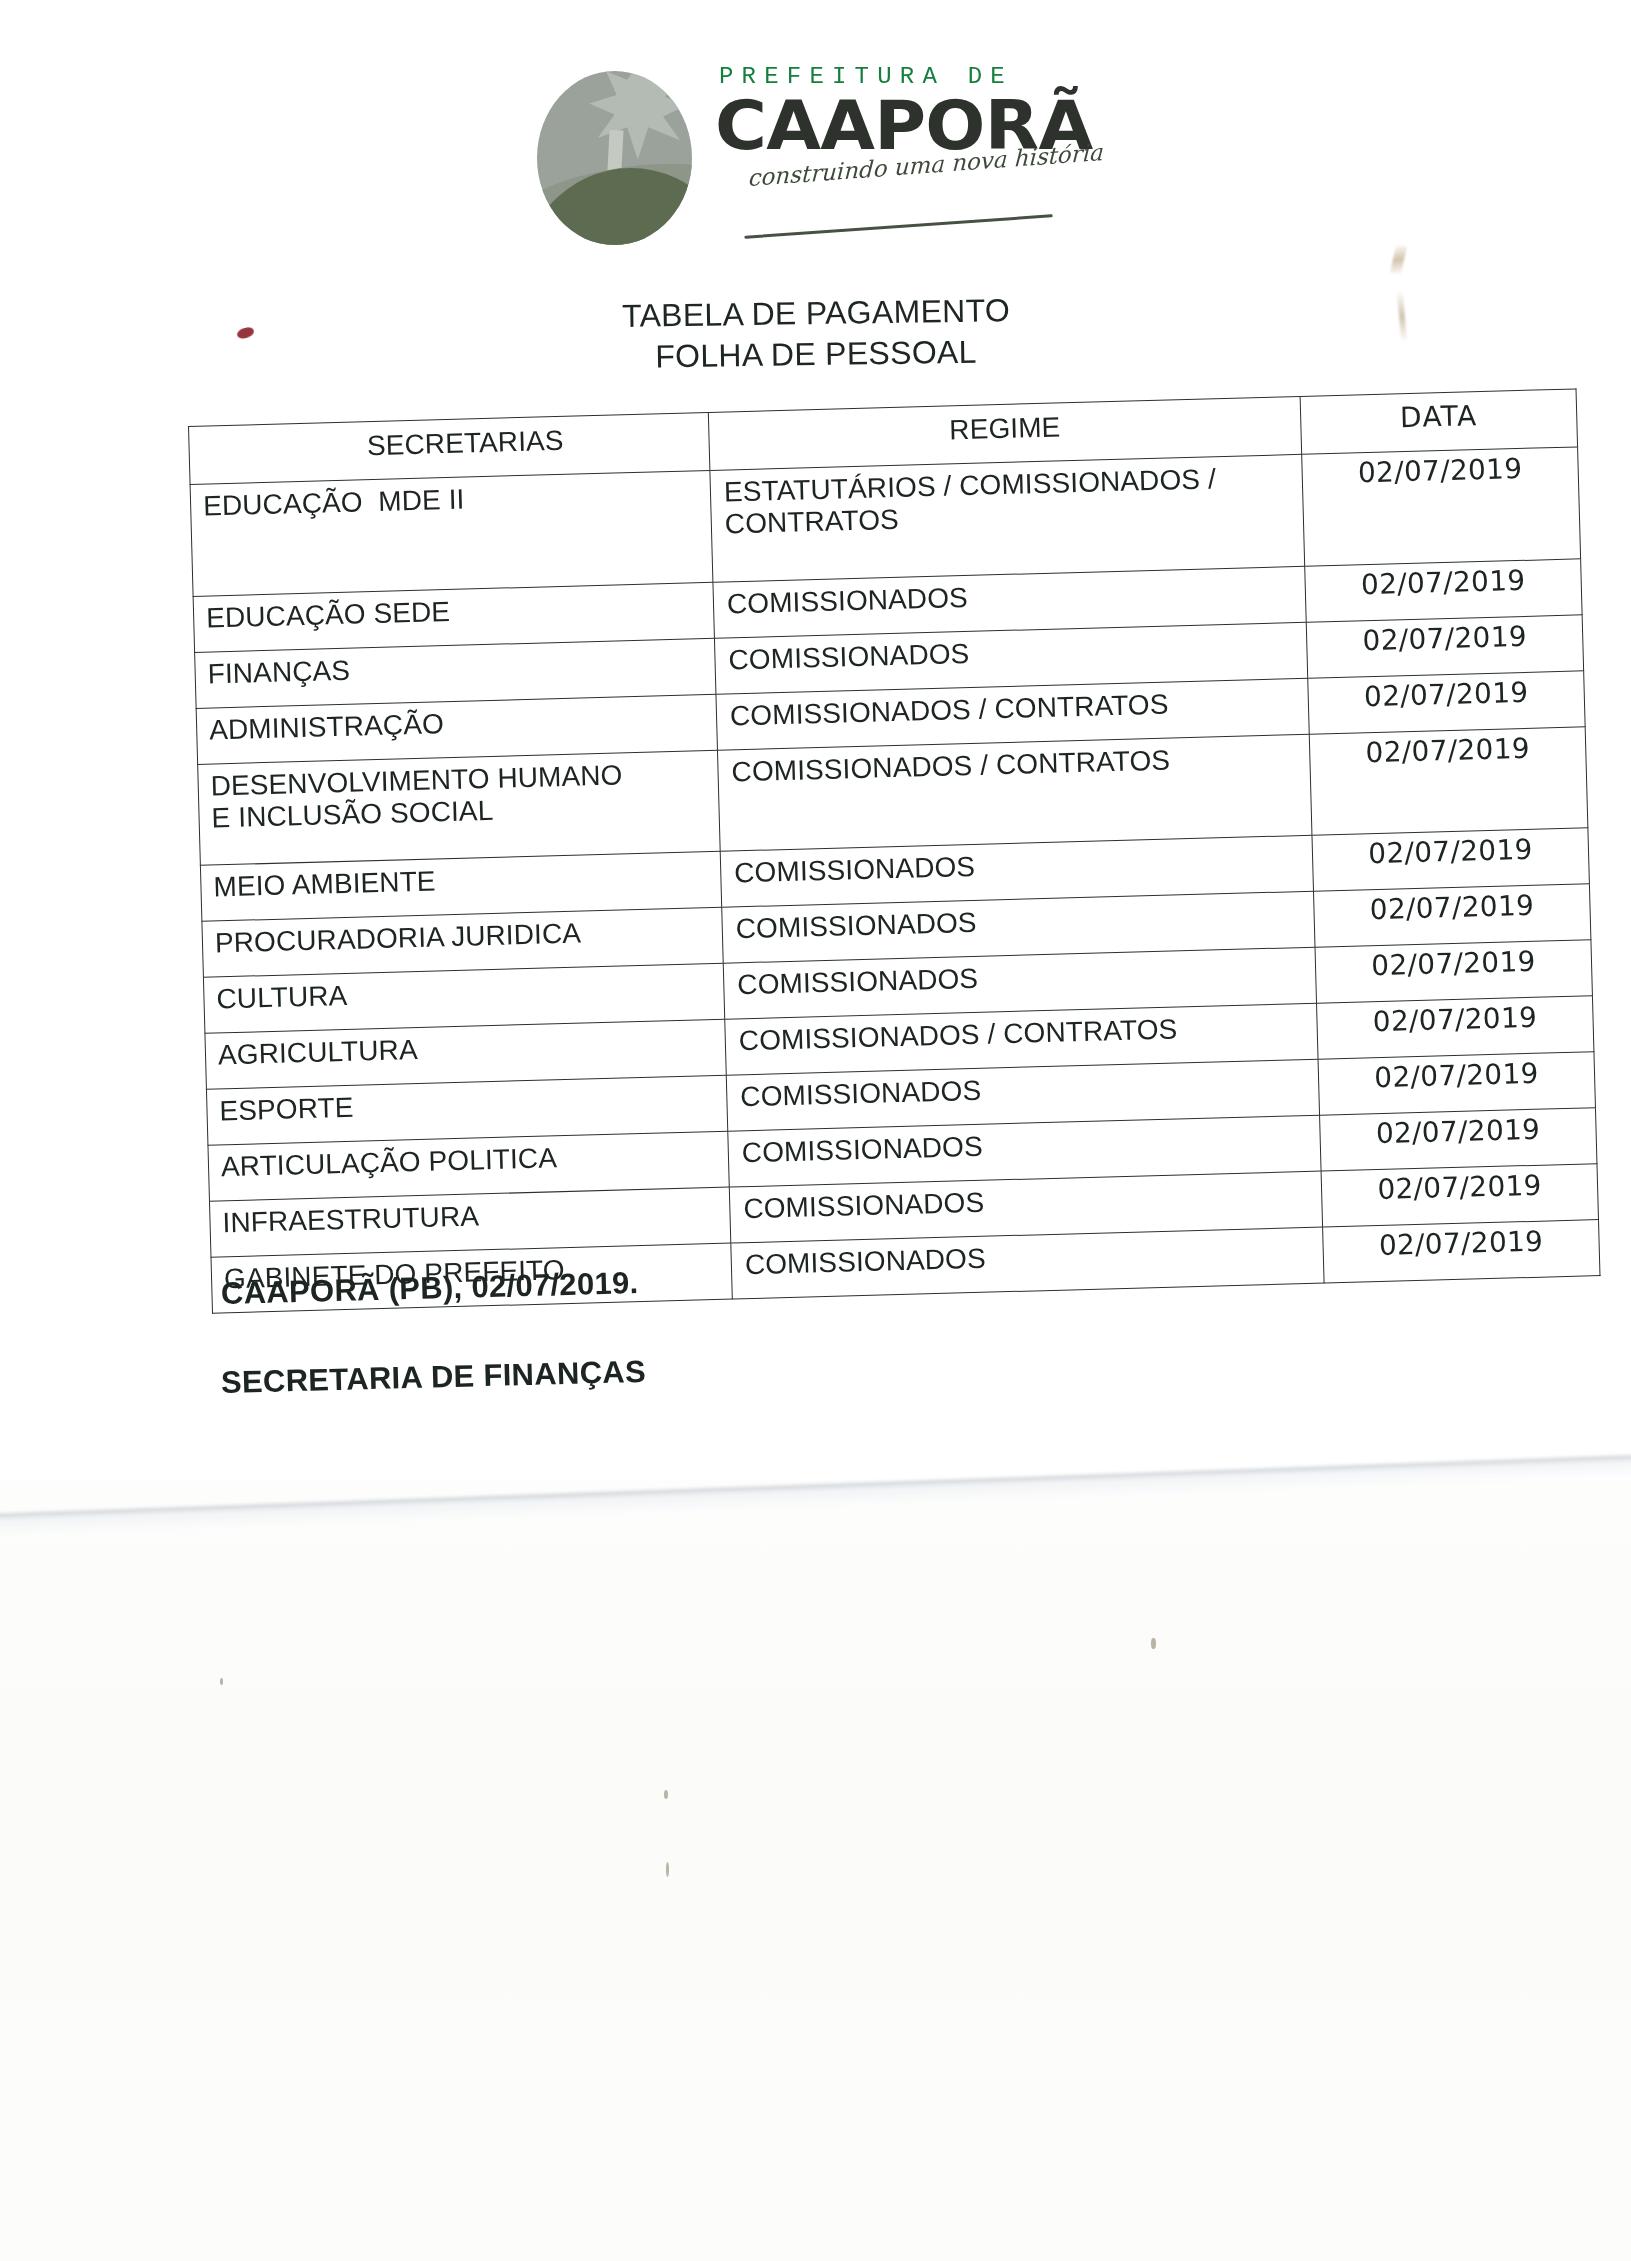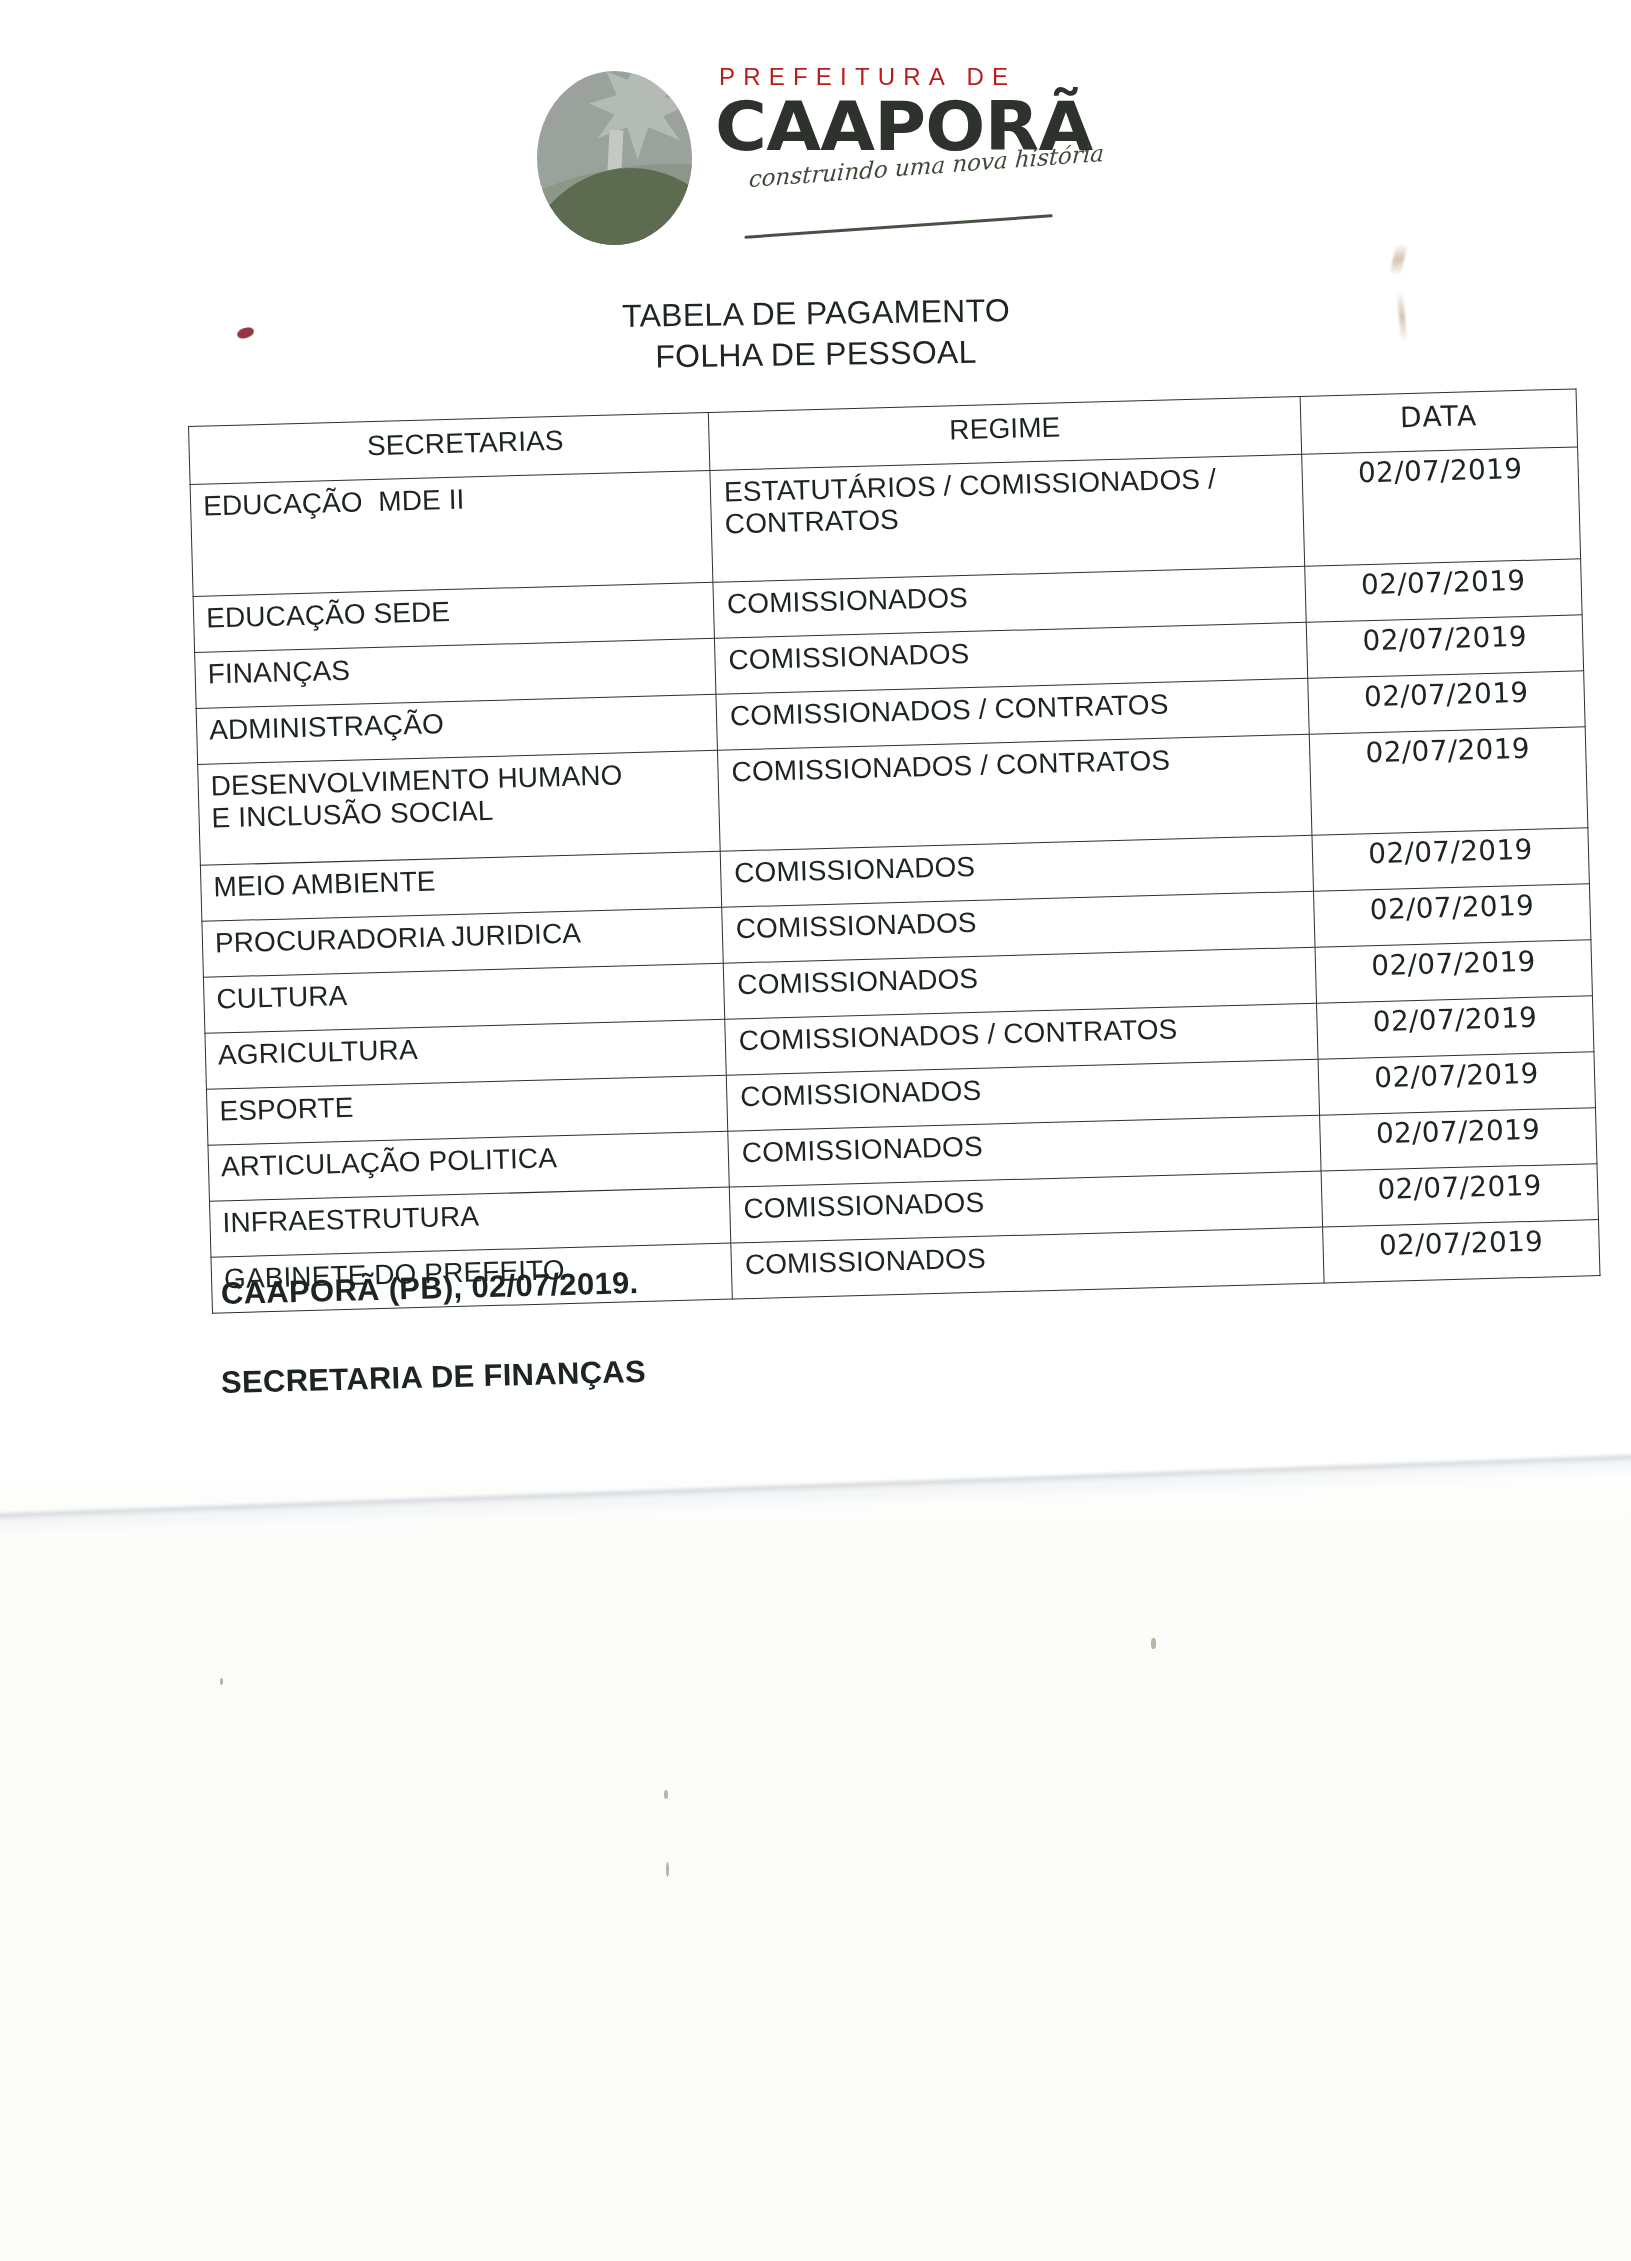--- a/index.html
+++ b/index.html
@@ -126,24 +126,24 @@
 
   .logo-text {
     position: absolute;
     left: 189px;
     top: 0px;
     width: 355px;
   }
   .logo-pref {
     font-size: 24px;
     letter-spacing: 8.2px;
-    color: #b91c1c;
+    color: #15803d;
     font-weight: 400;
     padding-left: 4px;
-    font-family: Liberation Sans, sans-serif;
+    font-family: Liberation Mono, monospace;
   }
   .logo-city {
     font-size: 68px;
     font-weight: 700;
     letter-spacing: -0.7px;
     color: #2d332c;
     line-height: 1.02;
     margin-top: 1.3px;
     transform: scaleX(1.04);
     transform-origin: 0 50%;

